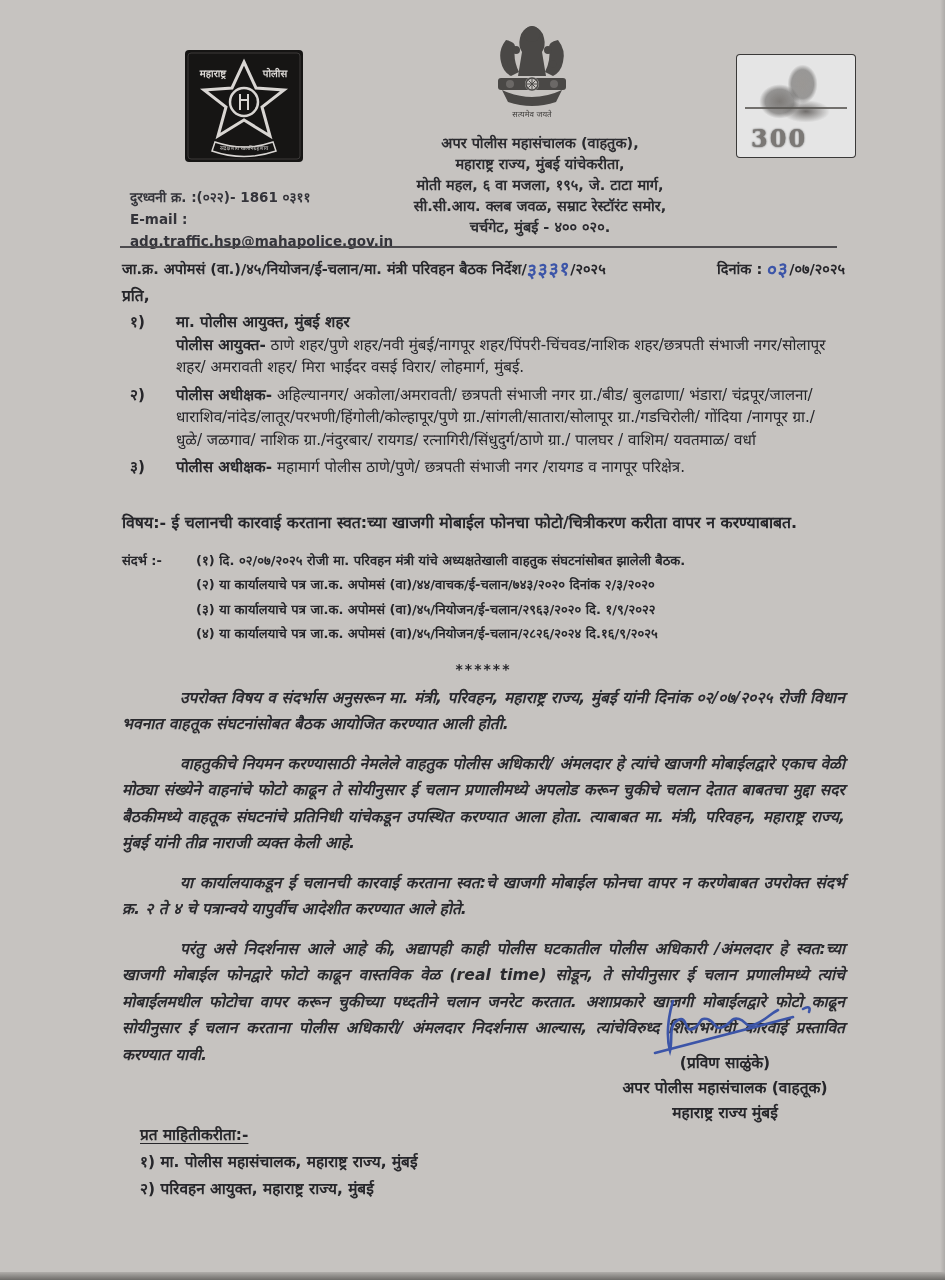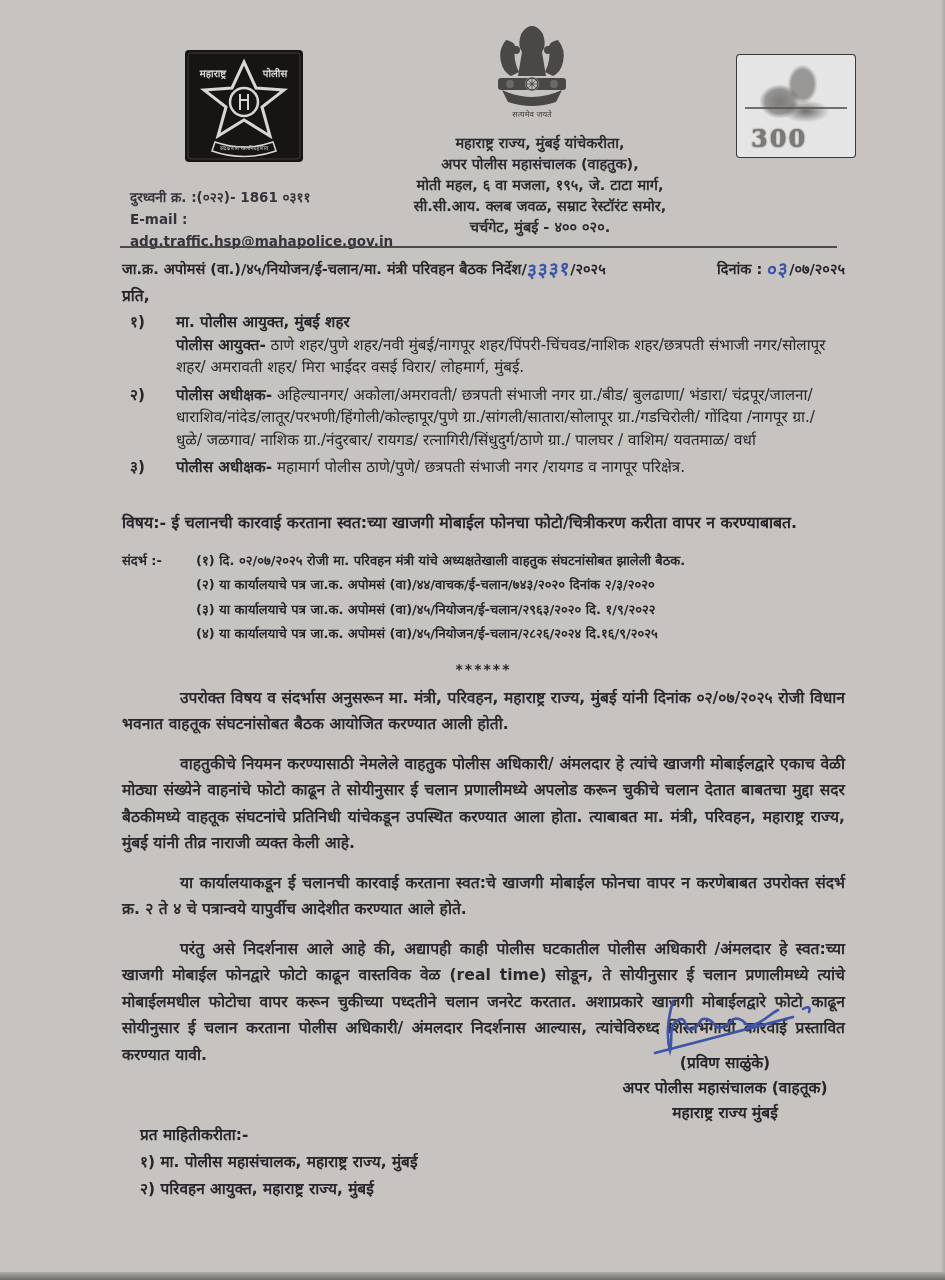--- a/index.html
+++ b/index.html
@@ -55,32 +55,32 @@
   .recipient .body{flex:1;}
   .recipient .lead{font-weight:700;display:block;}
   .recipient .label{font-weight:700;}
   .subject{font-weight:700;margin-top:32px;font-size:15.8px;}
   .refs{display:flex;margin-top:16px;font-size:13px;line-height:24.5px;}
   .refs .label{flex:none;width:74px;font-weight:700;}
   .refs .items{flex:1;font-weight:600;}
   .sep{text-align:center;font-weight:700;letter-spacing:2px;margin-top:14px;font-size:14px;}
   .para{
     text-align:justify;text-indent:58px;font-size:15.6px;font-weight:600;
-    line-height:26.5px;margin:0;color:#2a2a2e;
+    line-height:26.5px;margin:0;color:#2a2a2e;font-style:italic;
   }
   .para + .para{margin-top:13px;}
   .p-first{margin-top:8px;}
   
   .sigblock{position:absolute;left:560px;top:995px;width:330px;text-align:center;}
   .sigblock svg{display:block;margin:0 auto;}
   .signame{font-weight:700;font-size:15.5px;line-height:25px;margin-top:-6px;}
   .sigtitle{font-weight:700;font-size:15.5px;line-height:25px;}
   
   .cc{position:absolute;left:140px;top:1122px;font-size:15.4px;line-height:27px;font-weight:700;}
-  .cc .label{text-underline-offset:3px;}
+  .cc .label{text-decoration:underline;text-underline-offset:3px;}
   .cc .item{font-weight:600;}
   
   .plogo-txt{fill:#d9d6d3;font-weight:bold;}
 </style>
 </head>
 <body>
 
 <div class="paper">
 
   <div class="header">
@@ -129,22 +129,22 @@
       </svg>
     </div>
 
     <div class="stamp">
       <div class="blob"></div>
       <div class="line"></div>
       <div class="num">300</div>
     </div>
 
     <div class="office">
+      <div>अपर पोलीस महासंचालक (वाहतुक),</div>
       <div>महाराष्ट्र राज्य, मुंबई यांचेकरीता,</div>
-      <div>अपर पोलीस महासंचालक (वाहतुक),</div>
       <div>मोती महल, ६ वा मजला, १९५, जे. टाटा मार्ग,</div>
       <div>सी.सी.आय. क्लब जवळ, सम्राट रेस्टॉरंट समोर,</div>
       <div>चर्चगेट, मुंबई - ४०० ०२०.</div>
     </div>
 
     <div class="contact">
       <div>दुरध्वनी क्र. :(०२२)- 1861 ०३११</div>
       <div>E-mail : adg.traffic.hsp@mahapolice.gov.in</div>
     </div>
 

